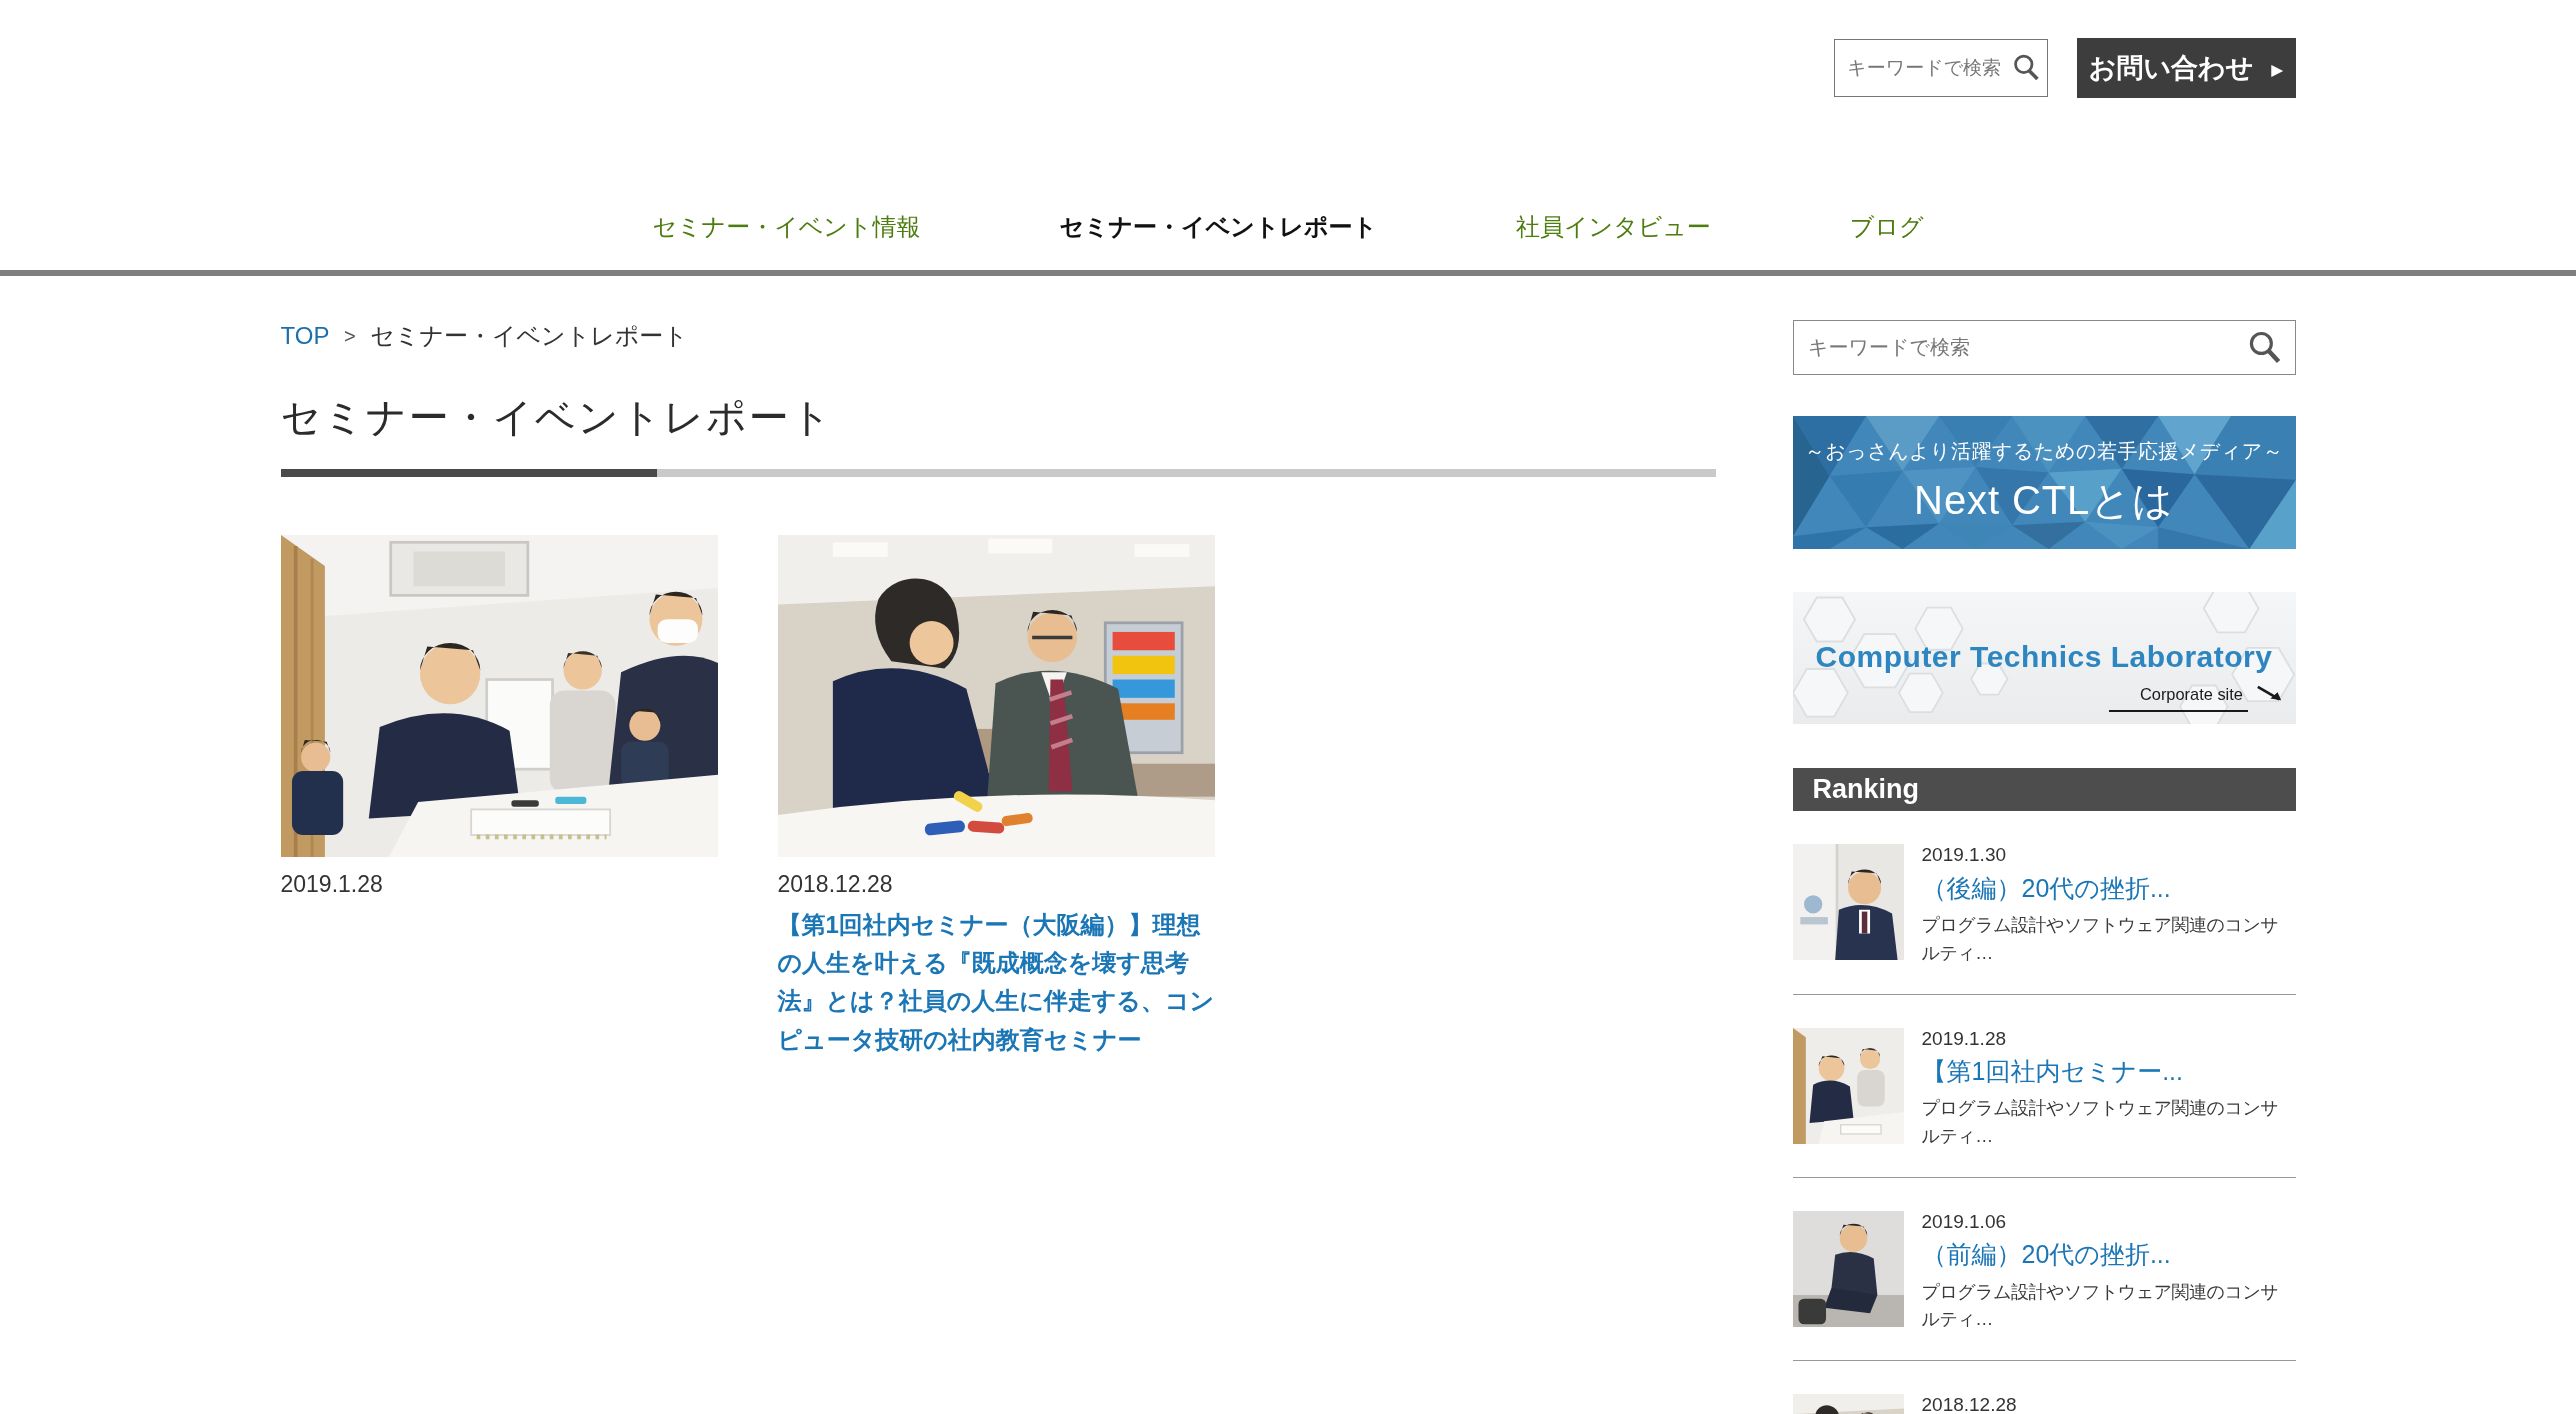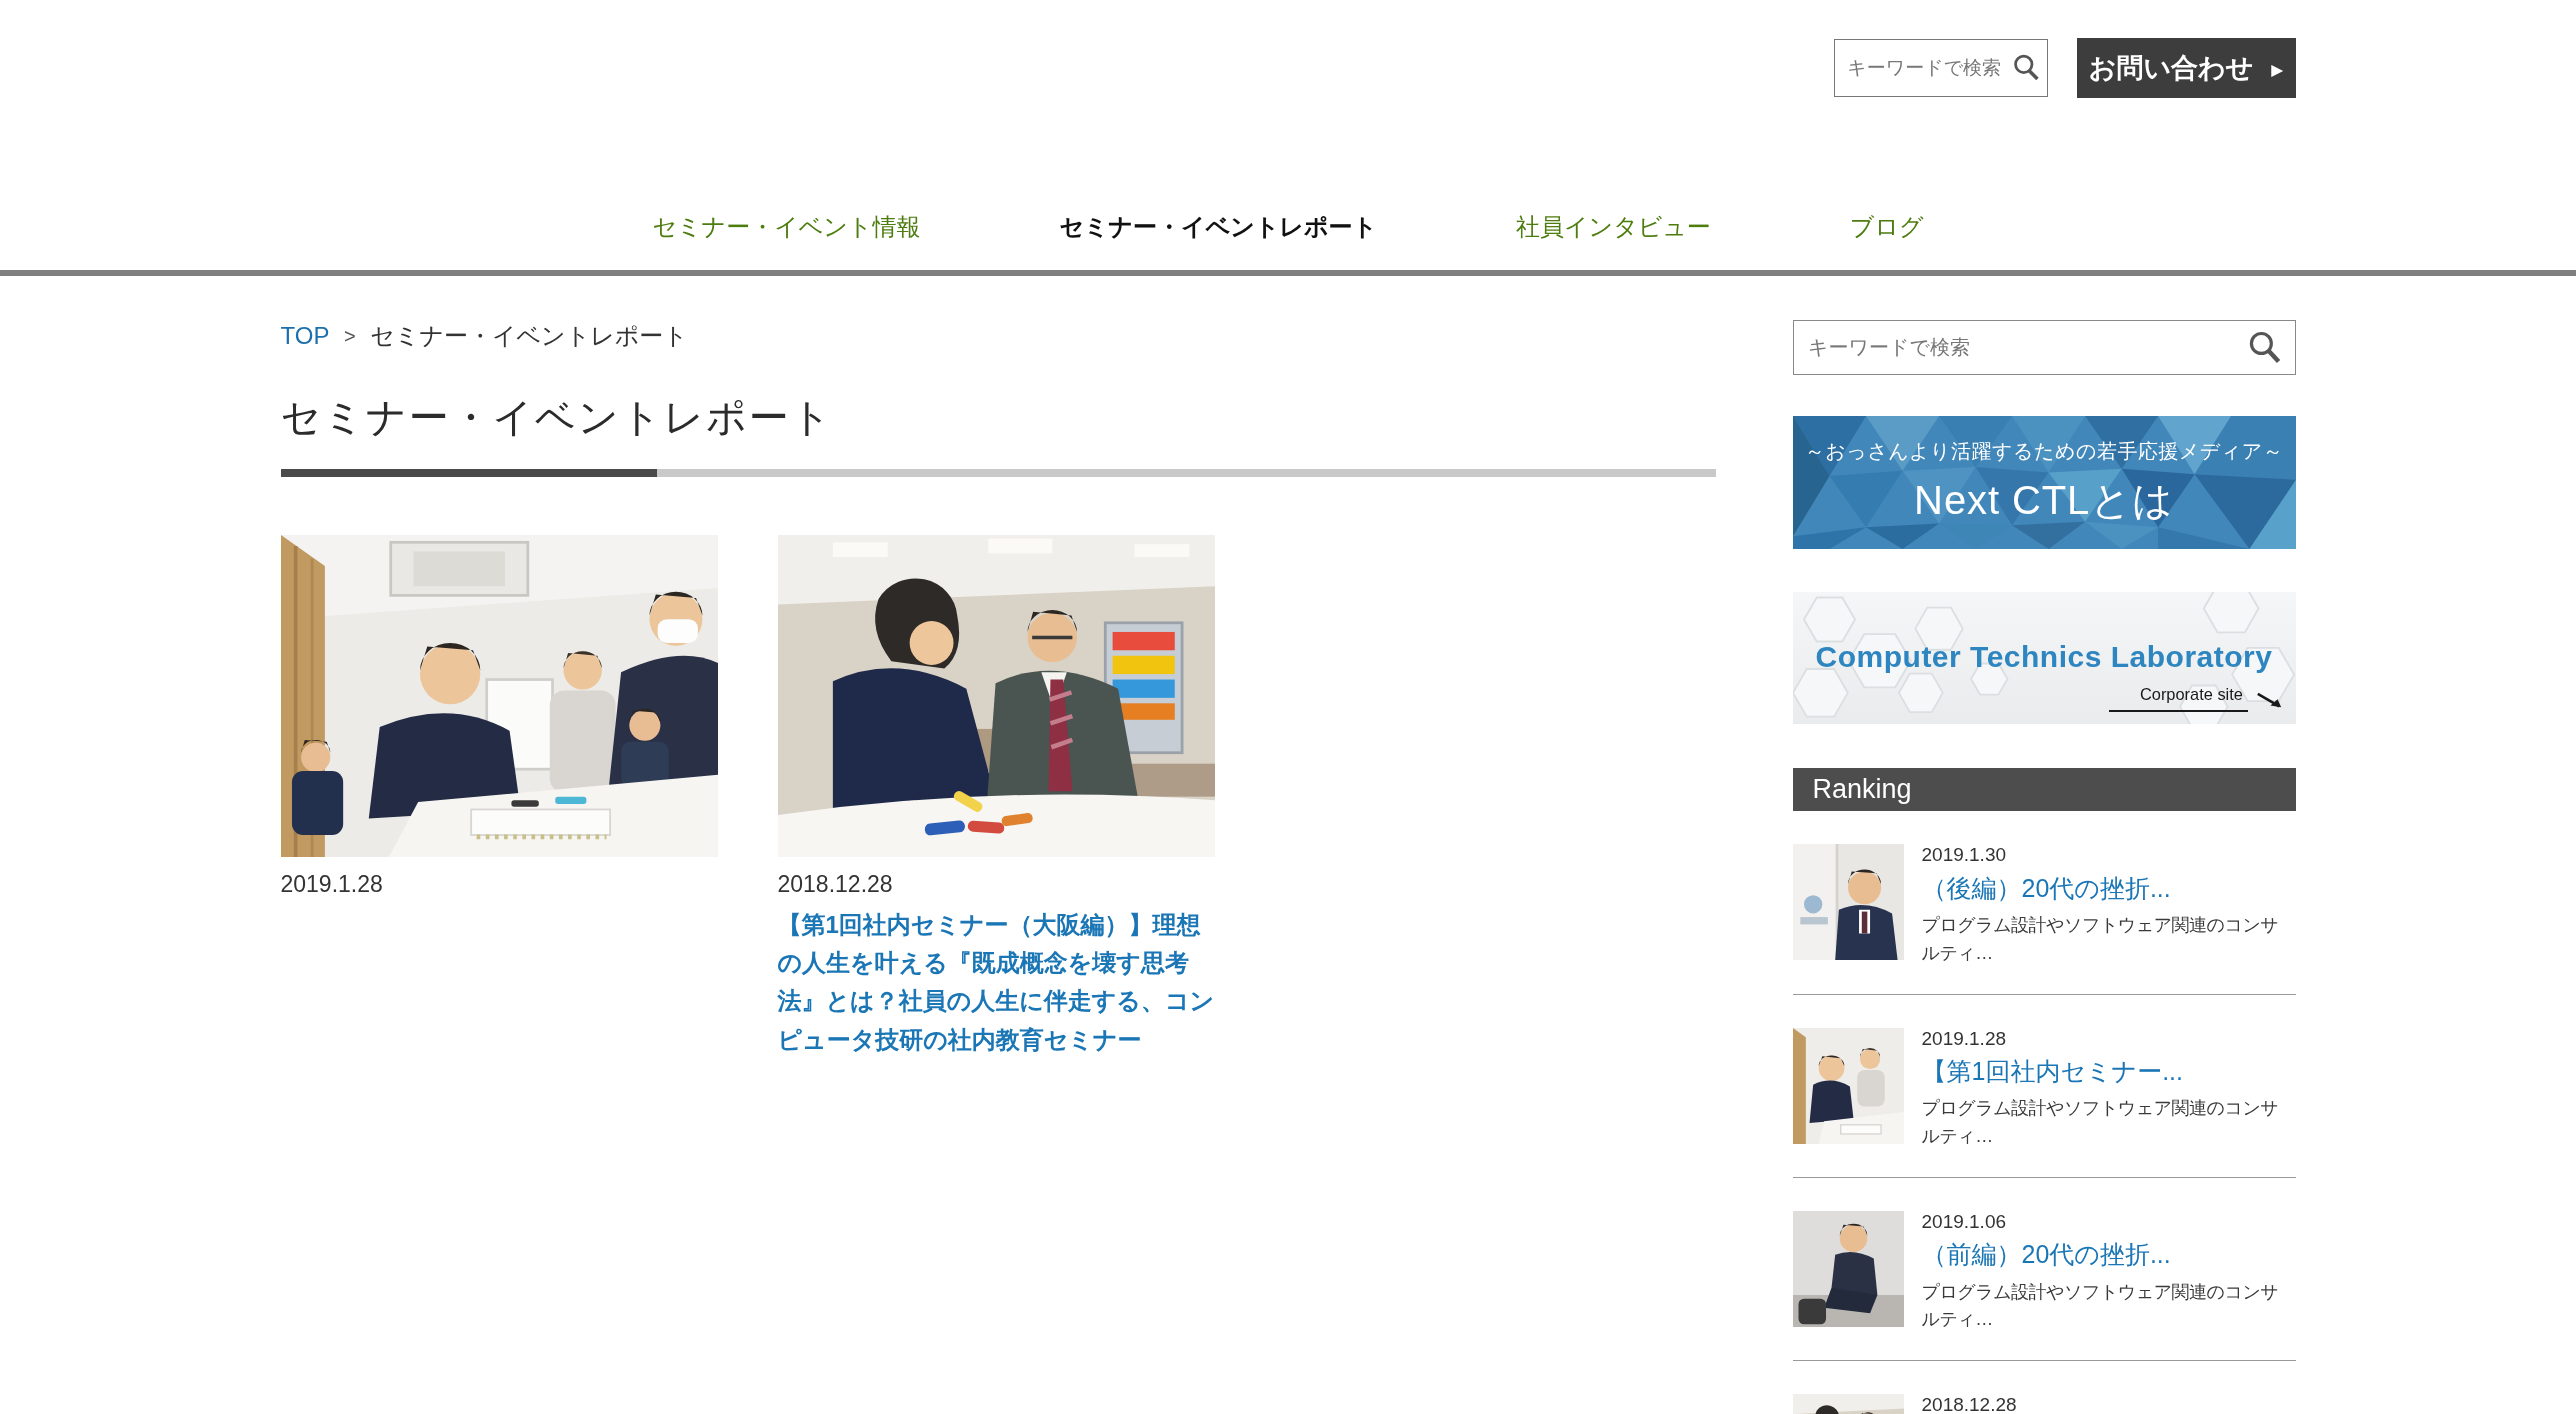--- a/index.html
+++ b/index.html
@@ -52,25 +52,25 @@
   .side-search input { width:100%; height:100%; border:none; outline:none; font-size:20px; color:#333; padding:0 58px 0 14.6px; background:transparent; }
   .banner { position:relative; cursor:pointer; overflow:hidden; }
   .banner-about { margin-top:41px; height:133px; }
   .banner-about svg { position:absolute; inset:0; width:100%; height:100%; }
   .banner-about-txt { position:absolute; inset:0; display:flex; flex-direction:column; align-items:center; justify-content:center; color:#fff; }
   .banner-sub { font-size:20px; letter-spacing:0.5px; }
   .banner-big { font-size:40px; margin-top:7.3px; letter-spacing:0.9px; }
   .banner-corp { margin-top:43px; height:132px; background:linear-gradient(#f5f6f7,#e9ebec); }
   .banner-corp svg.hexes { position:absolute; inset:0; width:100%; height:100%; }
   .corp-title { position:absolute; top:48px; left:0; right:0; text-align:center; font-size:30px; font-weight:bold; color:#2e86c1; letter-spacing:0.5px; }
-  .corp-link { position:absolute; right:12.8px; bottom:12.8px; display:flex; align-items:flex-end; gap:7.3px; }
+  .corp-link { position:absolute; right:12.8px; bottom:12.8px; display:flex; gap:7.3px; }
   .corp-link-label { font-size:16.4px; color:#1a1a1a; border-bottom:2.7px solid #1a1a1a; padding:0 5.5px 5.5px 31px; }
   .corp-arrow { line-height:0; padding-bottom:1.8px; }
 
-  .rank-header { margin-top:44px; height:43px; background:#4d4d4d; color:#fff; font-weight:normal; font-size:27px; line-height:43px; padding-left:20px; }
+  .rank-header { margin-top:44px; height:43px; background:#4d4d4d; color:#fff; font-weight:bold; font-size:27px; line-height:43px; padding-left:20px; }
   .rank-item { display:flex; padding:33px 0 25.6px; border-bottom:1.8px solid #999; }
   .rank-thumb { width:111px; height:116px; flex:none; cursor:pointer; }
   .rank-info { margin-left:18px; width:378px; }
   .rank-date { font-size:19px; color:#333; }
   .rank-title { font-size:25px; color:#1b76b6; margin-top:5.5px; cursor:pointer; }
   .rank-desc { font-size:18px; color:#3a3a3a; line-height:1.55; margin-top:7.3px; letter-spacing:-0.5px; }
 </style>
 </head>
 <body>
 

